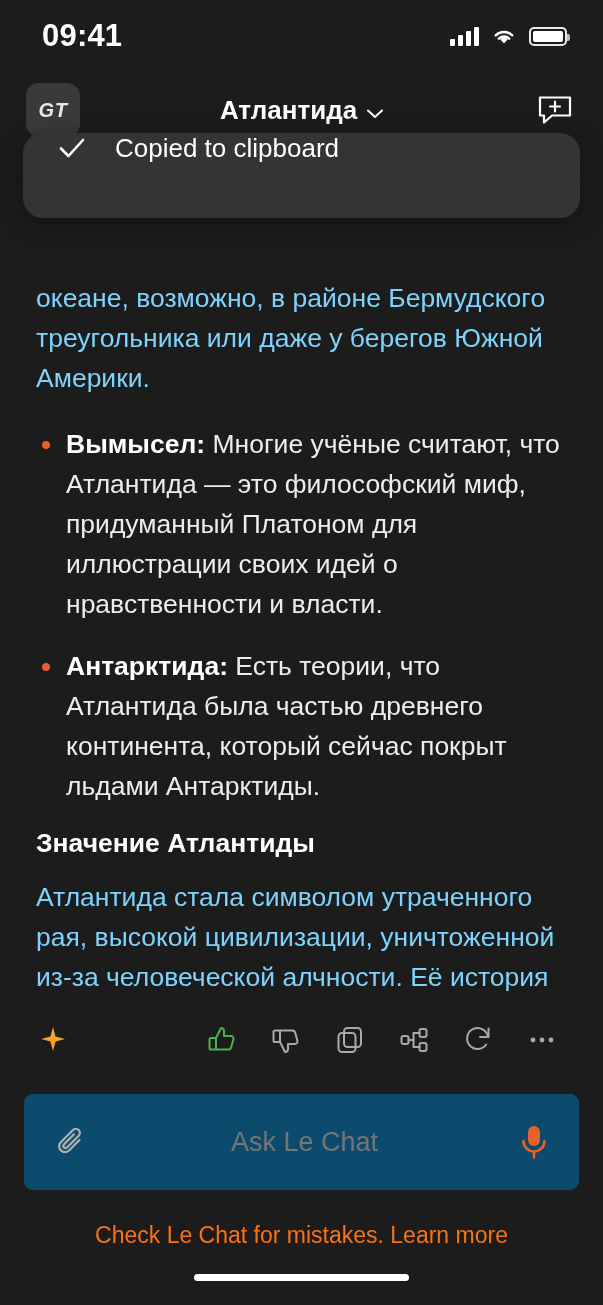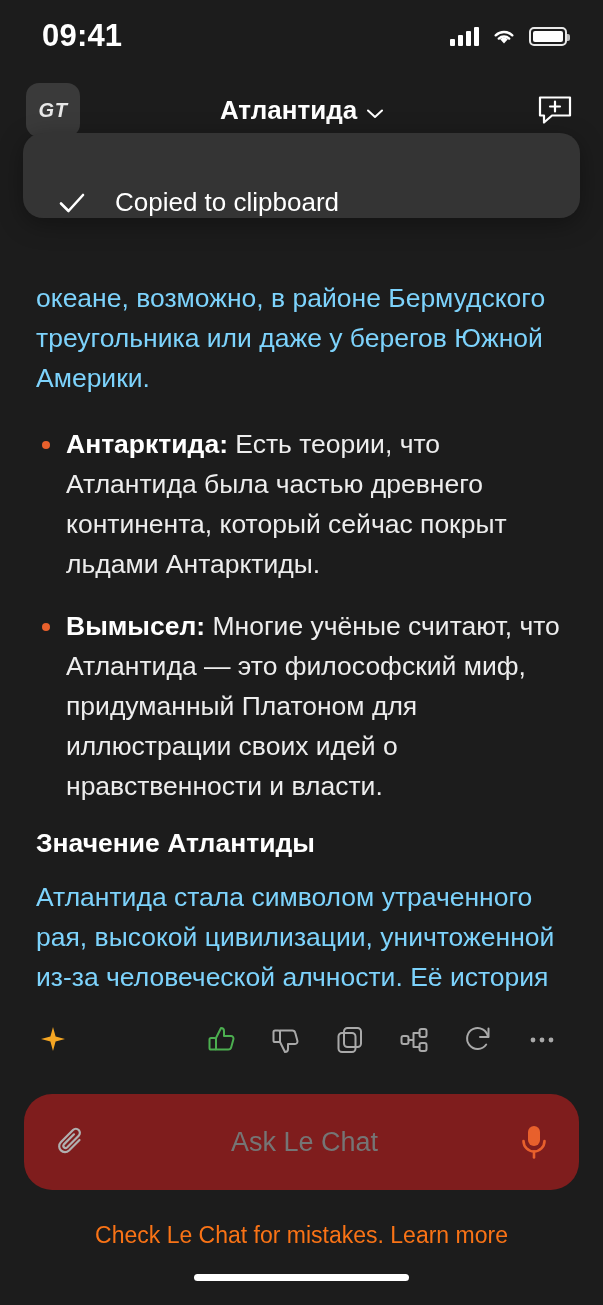--- a/index.html
+++ b/index.html
@@ -114,21 +114,21 @@
   
   .toast {
     position: absolute;
     top: 133px;
     left: 23px;
     width: 557px;
     height: 85px;
     background: #343434;
     border-radius: 20px;
     display: flex;
-    align-items: flex-end;
+    align-items: flex-start;
     padding: 0 34px;
     gap: 28px;
     z-index: 20;
     box-shadow: 0 6px 24px rgba(0,0,0,0.35);
   }
   .toast-check { width: 30px; height: 30px; flex: 0 0 30px; }
   .toast-text {
     font-size: 26px;
     color: #ffffff;
   }
@@ -192,22 +192,22 @@
     display: flex; align-items: center; justify-content: center;
   }
 
   
   .composer-wrap {
     flex: 0 0 auto;
     padding: 14px 24px 0 24px;
   }
   .composer {
     height: 96px;
-    background: #7f1d1d;
-    border-radius: 28px;
+    background: #0c4a6e;
+    border-radius: 9px;
     display: flex;
     align-items: center;
     padding: 0 28px;
   }
   .clip { width: 40px; height: 40px; flex: 0 0 40px; }
   .composer-input {
     flex: 1 1 auto;
     text-align: center;
     font-size: 27px;
     color: #9a9a9a;
@@ -290,24 +290,24 @@
         </svg>
     </span>
     <span class="toast-text">Copied to clipboard</span>
   </div>
 
   <div class="scroll">
     <div class="para cut">океане, возможно, в районе Бермудского треугольника или даже у берегов Южной Америки.</div>
 
     <ul class="bullets">
       <li>
-        <b>Антарктида:</b><span> Есть теории, что Атлантида была частью древнего континента, который сейчас покрыт льдами Антарктиды.</span>
+        <b>Вымысел:</b><span> Многие учёные считают, что Атлантида — это философский миф, придуманный Платоном для иллюстрации своих идей о нравственности и власти.</span>
       </li>
       <li>
-        <b>Вымысел:</b><span> Многие учёные считают, что Атлантида — это философский миф, придуманный Платоном для иллюстрации своих идей о нравственности и власти.</span>
+        <b>Антарктида:</b><span> Есть теории, что Атлантида была частью древнего континента, который сейчас покрыт льдами Антарктиды.</span>
       </li>
     </ul>
 
     <div class="section-head">Значение Атлантиды</div>
     <div class="para">Атлантида стала символом утраченного рая, высокой цивилизации, уничтоженной из-за человеческой алчности. Её история вдохновляет писателей, исследователей и учёных по всему миру.</div>
 
   </div>
 
   <div class="actions">
     <span class="spark">

